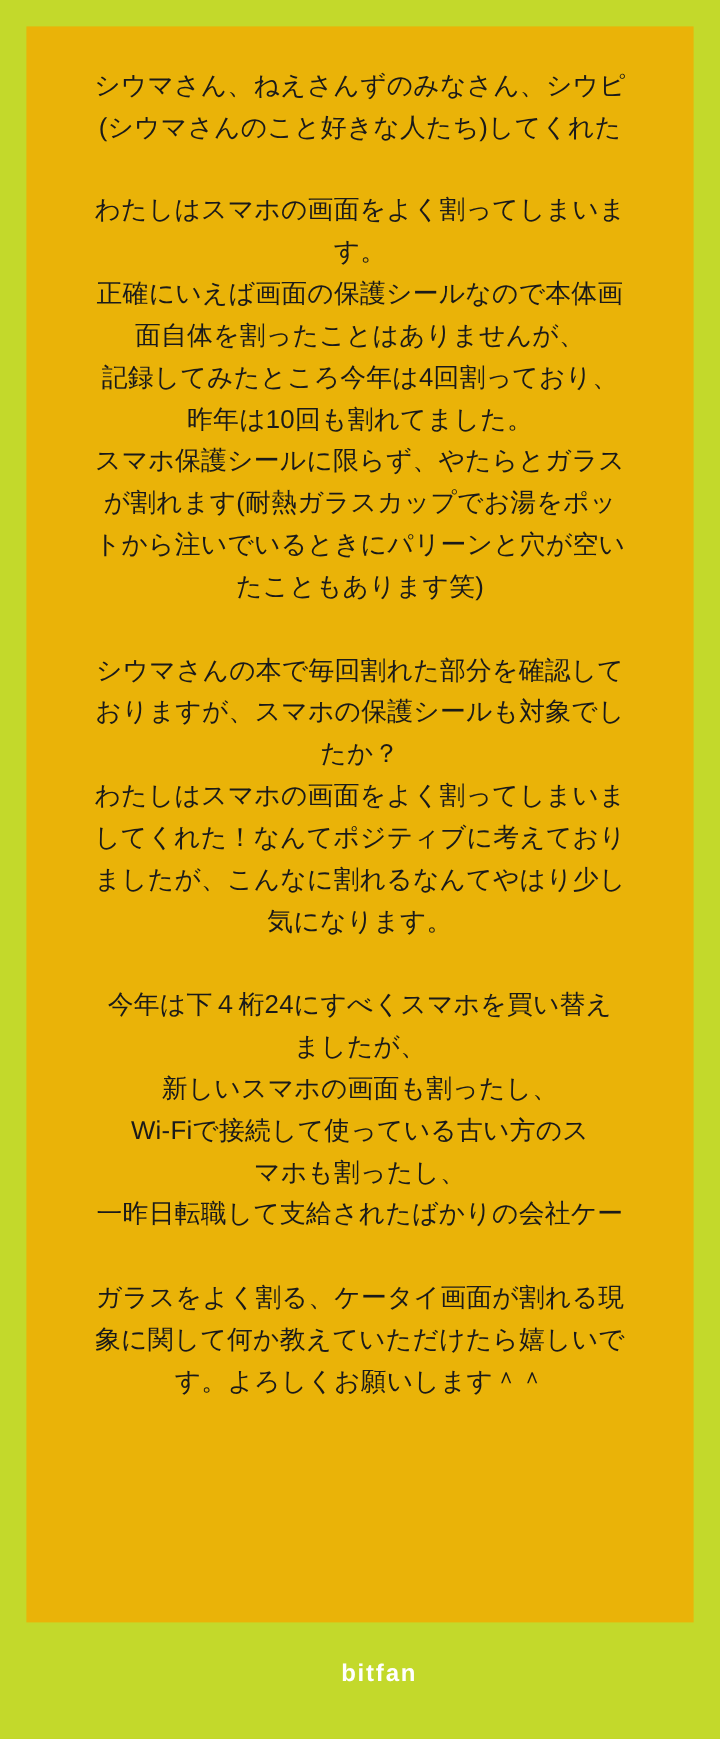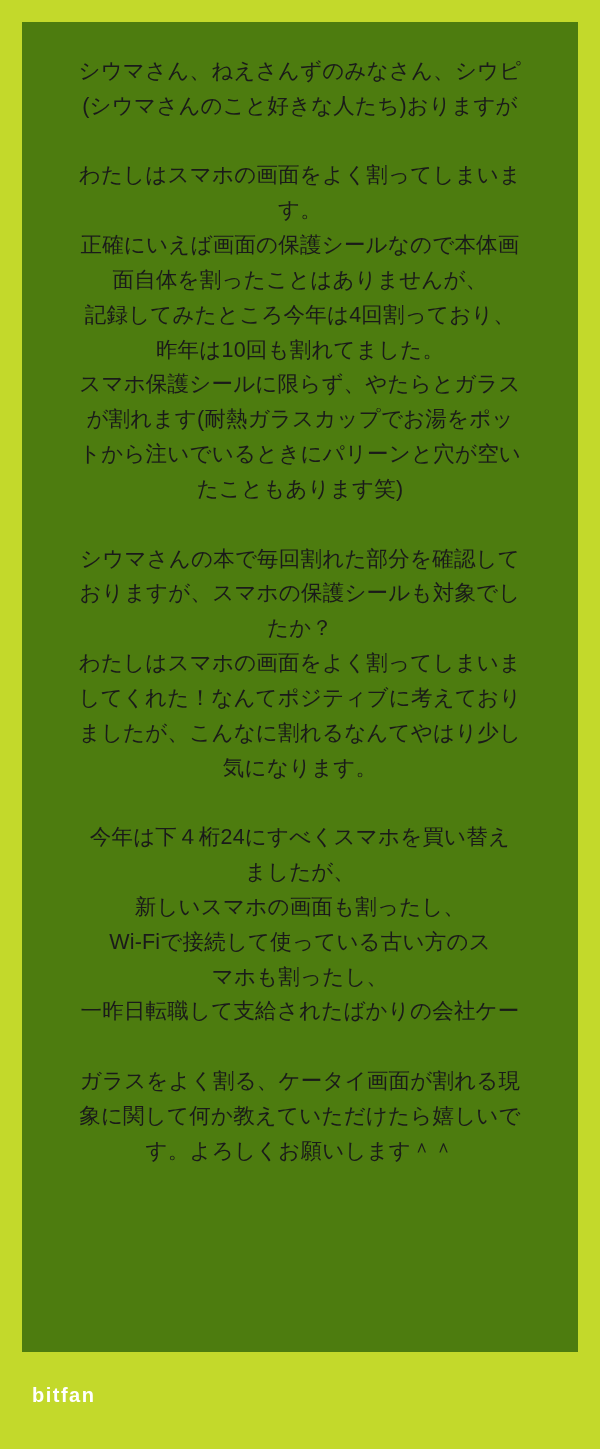--- a/index.html
+++ b/index.html
@@ -19,21 +19,21 @@
     background: #c3d92b;
     box-sizing: border-box;
     display: flex;
     flex-direction: column;
     align-items: center;
   }
   .card {
     position: relative;
     width: 556px;
     margin-top: 22px;
-    background: #4d7c0f;
+    background: #eab308;
     box-sizing: border-box;
     padding: 32px 28px 34px 28px;
     min-height: 1330px;
   }
   .para {
     font-size: 21.5px;
     line-height: 1.62;
     color: #1a1a1a;
     text-align: center;
     margin: 0;
@@ -46,39 +46,40 @@
     display: block;
   }
   .footer {
     position: absolute;
     left: 0;
     right: 0;
     bottom: 0;
     height: 108px;
     display: flex;
     align-items: center;
+    justify-content: center;
     margin-left: 32px;
   }
   .brand {
     color: #ffffff;
     font-size: 20px;
     font-weight: bold;
     letter-spacing: 1.5px;
   }
 </style>
 </head>
 <body>
 
 <div class="page">
 
   <div class="card">
 
     <div class="para">
       <span class="line">シウマさん、ねえさんずのみなさん、シウピ</span>
-      <span class="line">(シウマさんのこと好きな人たち)おりますが</span>
+      <span class="line">(シウマさんのこと好きな人たち)してくれた</span>
     </div>
 
     <div class="para">
       <span class="line">わたしはスマホの画面をよく割ってしまいま</span>
       <span class="line">す。</span>
       <span class="line">正確にいえば画面の保護シールなので本体画</span>
       <span class="line">面自体を割ったことはありませんが、</span>
       <span class="line">記録してみたところ今年は4回割っており、</span>
       <span class="line">昨年は10回も割れてました。</span>
       <span class="line">スマホ保護シールに限らず、やたらとガラス</span>

